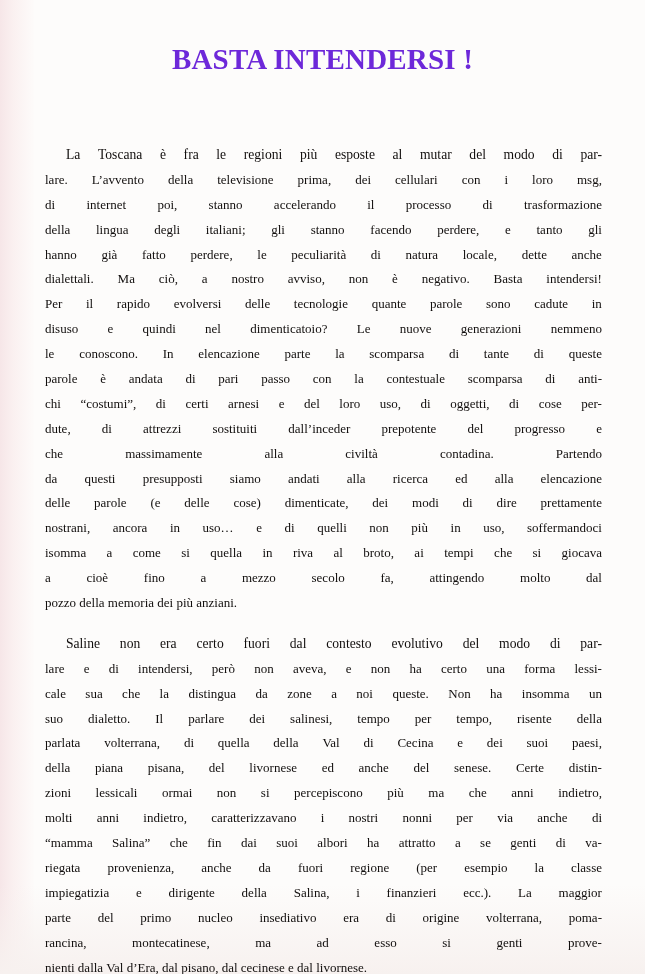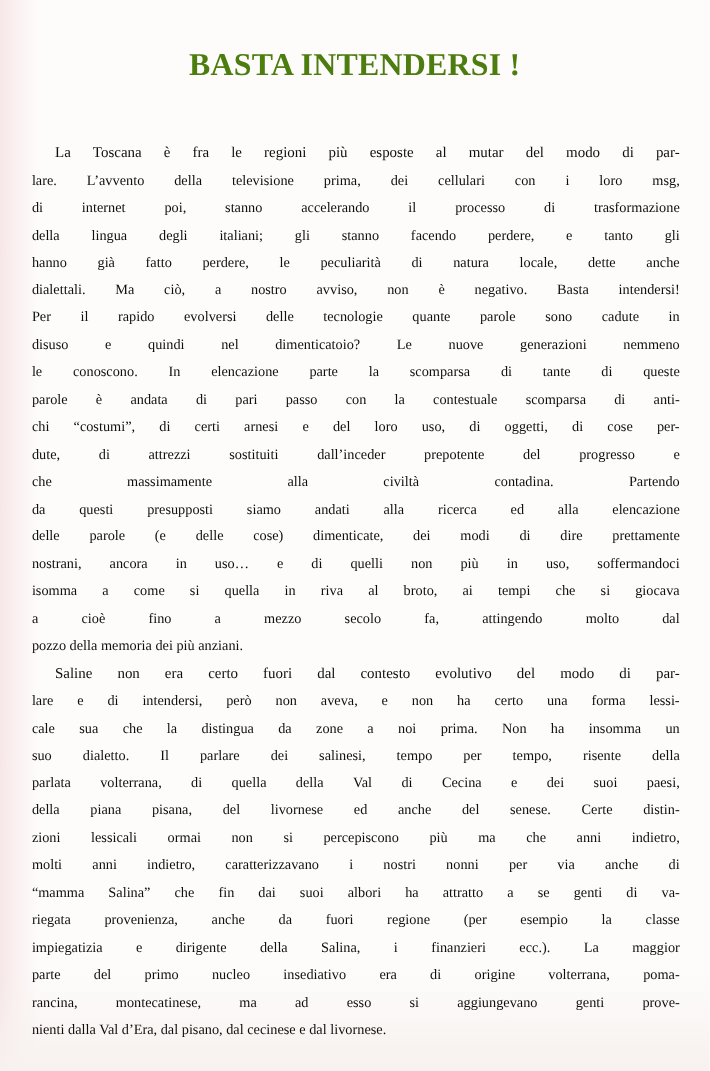--- a/index.html
+++ b/index.html
@@ -38,31 +38,31 @@
   }
   .page-title {
     position: absolute;
     left: 0;
     top: 24px;
     width: 645px;
     text-align: center;
     font-size: 29px;
     font-weight: bold;
     letter-spacing: 0.2px;
-    color: #4d7c0f;
+    color: #6d28d9;
     font-family: "Liberation Serif", "DejaVu Serif", serif;
   }
   .body-text {
     position: absolute;
     left: 29px;
     top: 127px;
     width: 589px;
   }
   .para {
-    margin: 0;
+    margin: 16px;
   }
   
   .ln {
     display: block;
     height: 24.9px;
     font-size: 13px;
     line-height: 24.9px;
     white-space: nowrap;
     color: #110e0d;
   }
@@ -362,21 +362,21 @@
       <span class="ln ln-just">
           <span>cale</span>
           <span>sua</span>
           <span>che</span>
           <span>la</span>
           <span>distingua</span>
           <span>da</span>
           <span>zone</span>
           <span>a</span>
           <span>noi</span>
-          <span>prima.</span>
+          <span>queste.</span>
           <span>Non</span>
           <span>ha</span>
           <span>insomma</span>
           <span>un</span>
         </span>
       <span class="ln ln-just">
           <span>suo</span>
           <span>dialetto.</span>
           <span>Il</span>
           <span>parlare</span>
@@ -493,21 +493,20 @@
           <span>volterrana,</span>
           <span>poma-</span>
         </span>
       <span class="ln ln-just">
           <span>rancina,</span>
           <span>montecatinese,</span>
           <span>ma</span>
           <span>ad</span>
           <span>esso</span>
           <span>si</span>
-          <span>aggiungevano</span>
           <span>genti</span>
           <span>prove-</span>
         </span>
       <span class="ln ln-last">nienti dalla Val d’Era, dal pisano, dal cecinese e dal livornese.</span>
     </p>
 
   </div>
 </div>
 
 </body></html>

